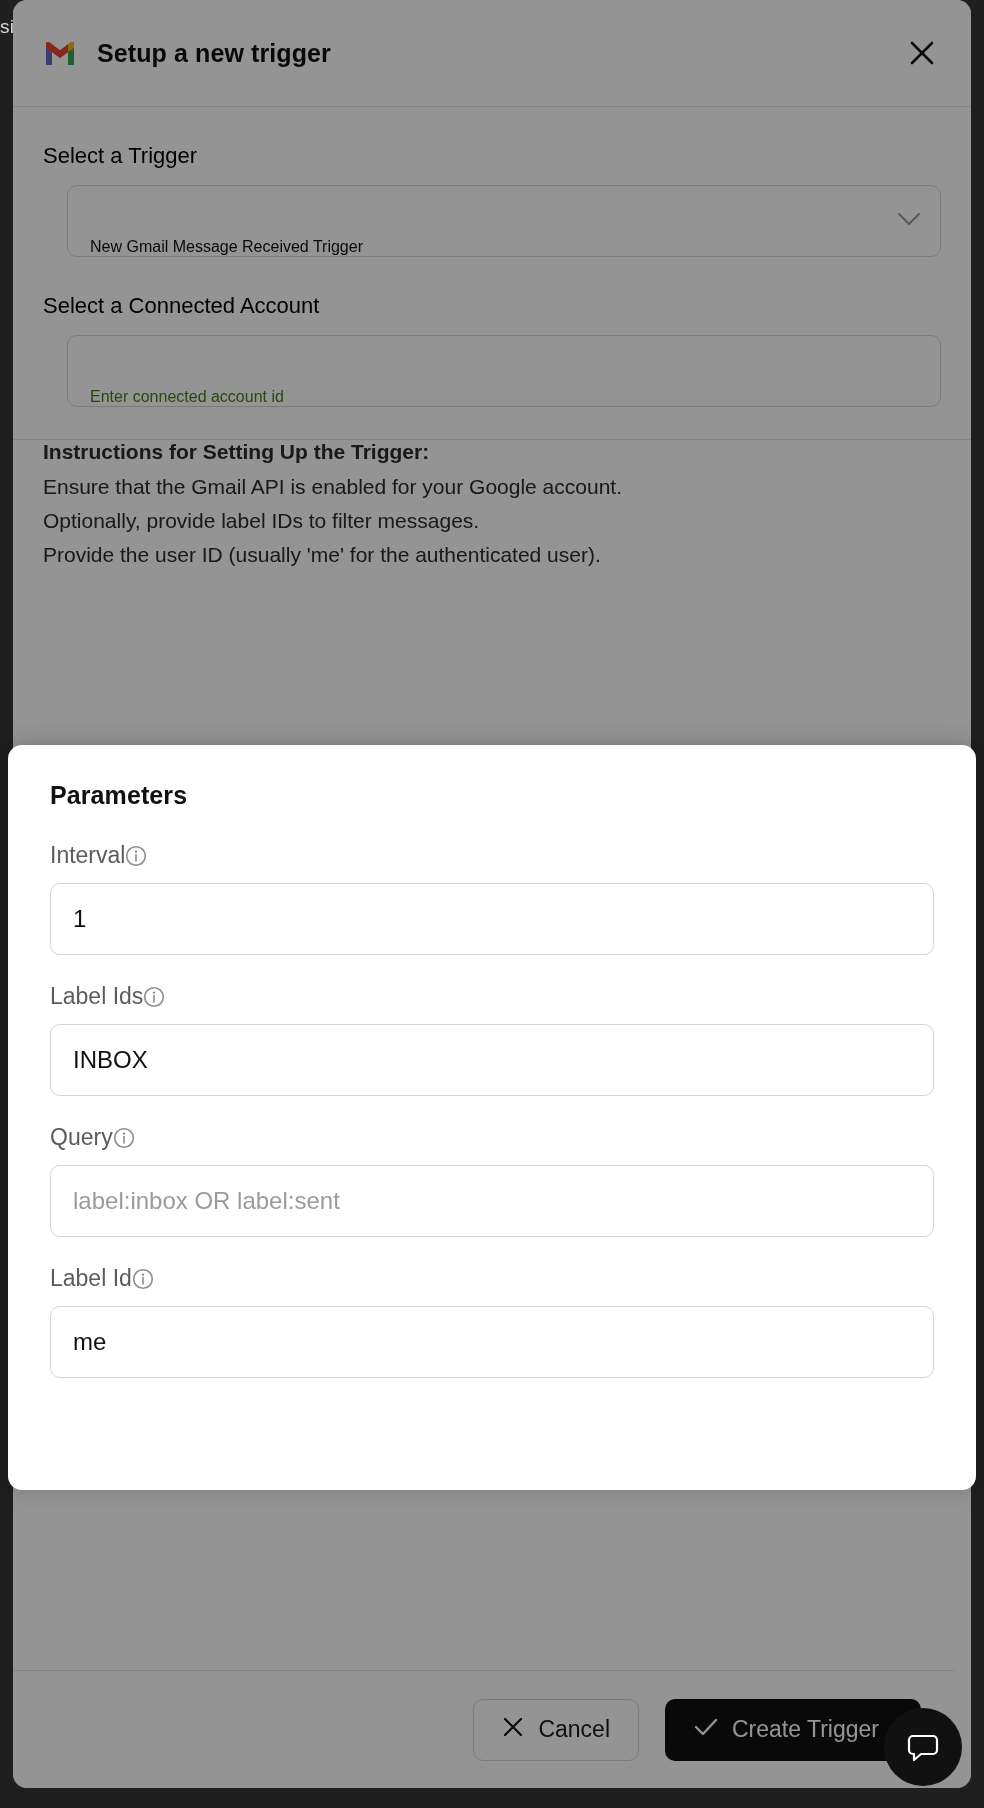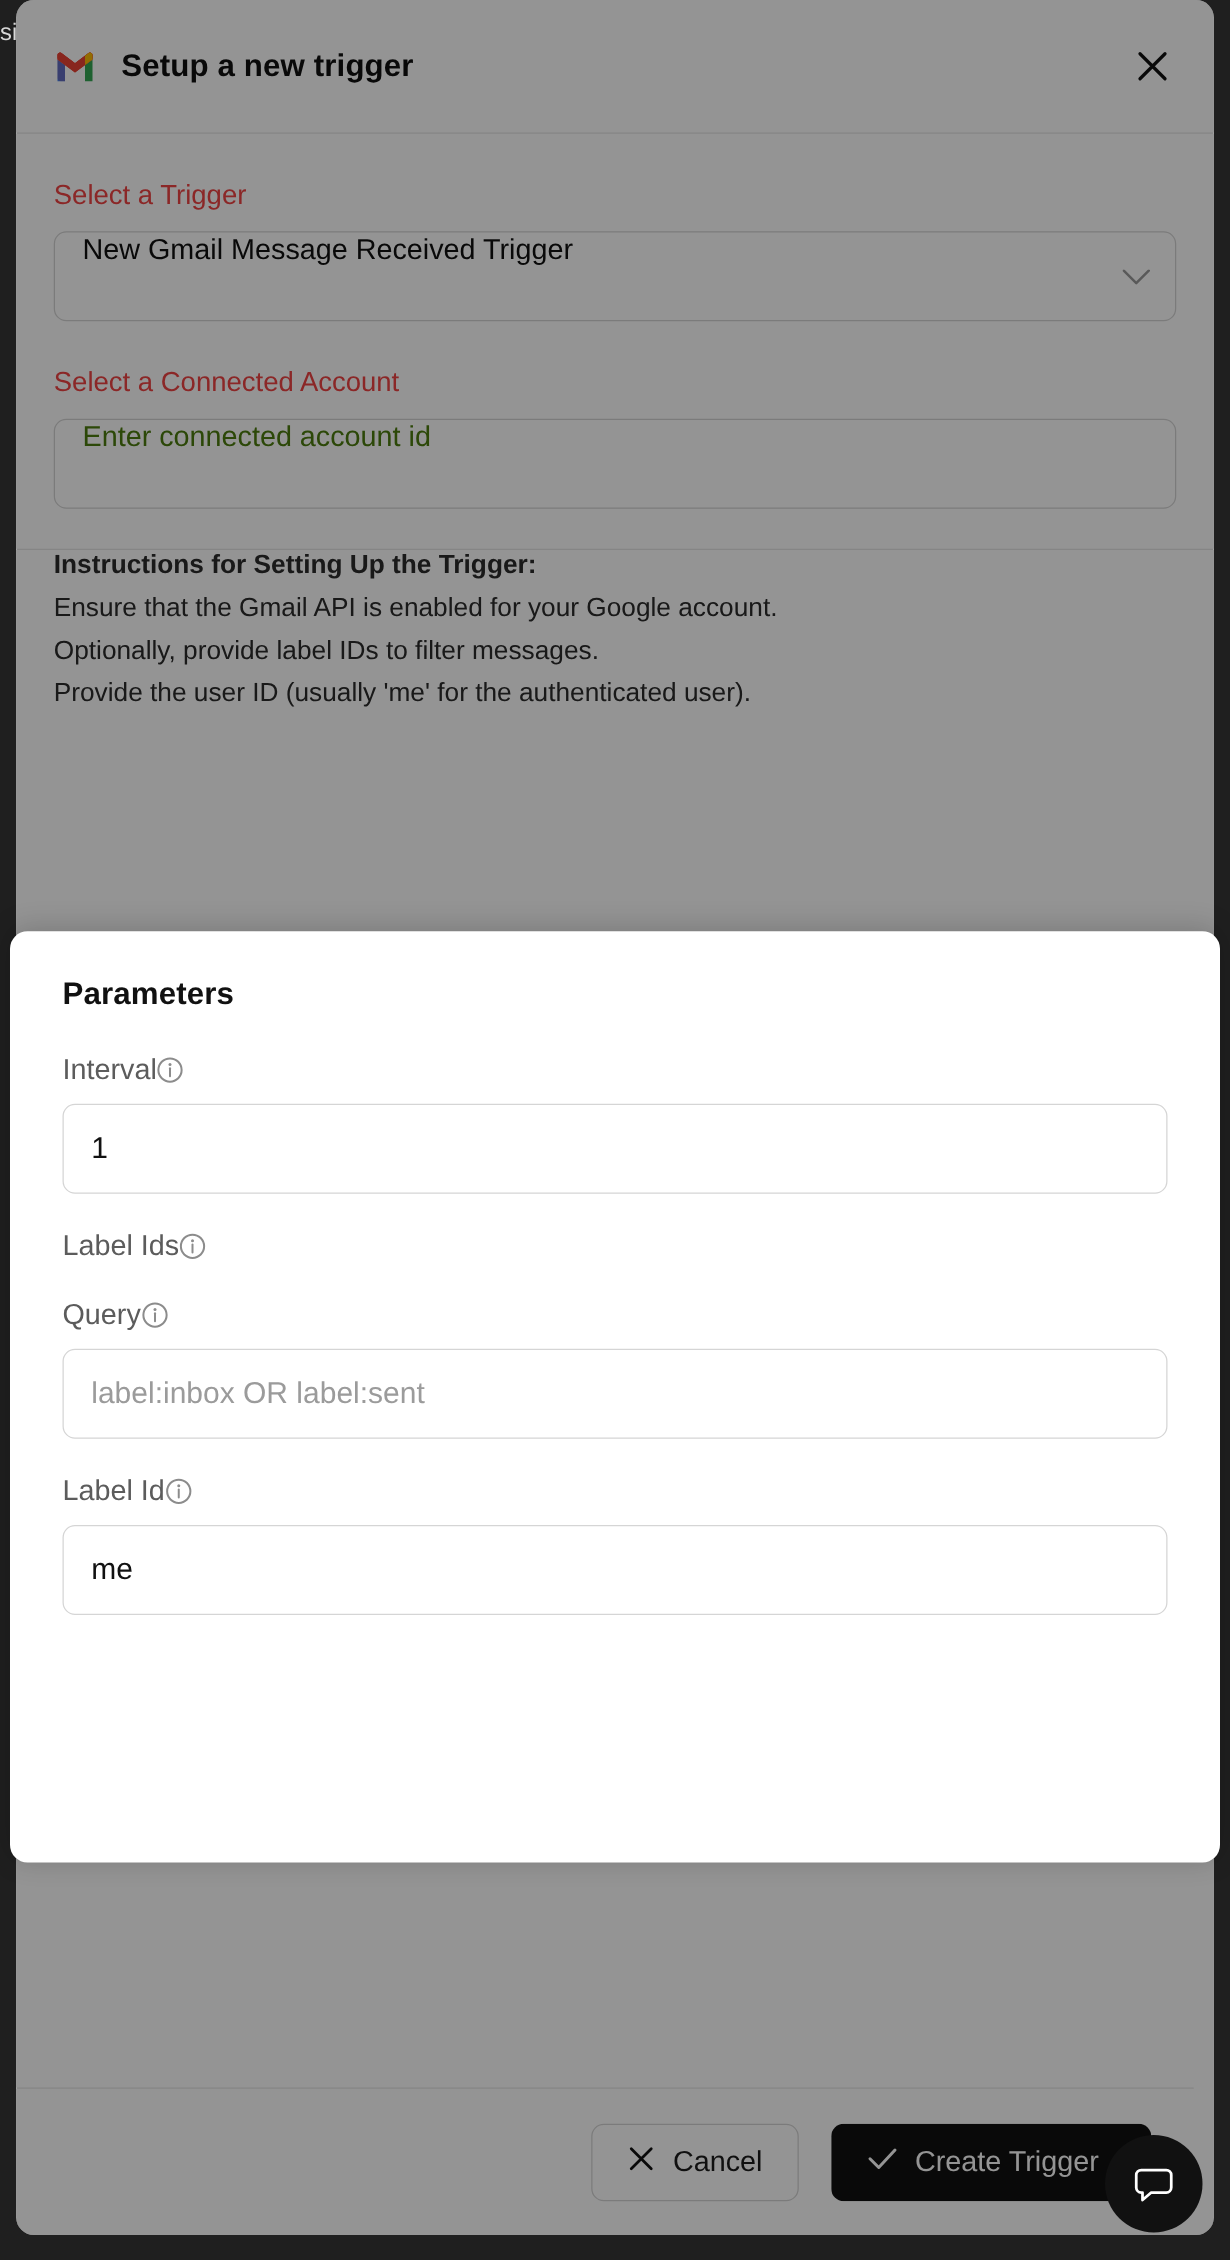--- a/index.html
+++ b/index.html
@@ -73,36 +73,37 @@
     display: flex; align-items: center; justify-content: center;
     cursor: pointer;
     background: none; border: none;
   }
   .close-btn svg { display:block; }
 
   .modal-body { padding: 36px 30px 0 30px; }
 
   .field-label {
     font-size: 22px;
-    color: #ef4444;
+    color: #000000;
     margin-bottom: 16px;
     font-weight: 400;
   }
 
   .select-box, .text-box {
     position: relative;
     height: 72px;
     border: 1px solid #d5d5d5;
     border-radius: 10px;
     display: flex;
-    align-items: flex-start;
+    align-items: flex-end;
     padding: 0 22px;
-    font-size: 23px;
+    font-size: 16px;
     color: #111;
     background: #fff;
+    margin-left: 24px;
   }
   .select-box .chev {
     position: absolute;
     right: 20px;
     top: 50%;
     transform: translateY(-50%);
   }
   .text-box.placeholder { color: #4d7c0f; }
   .spacer-34 { height: 36px; }
 
@@ -327,20 +328,23 @@
       <div class="param-label-row">
         <span class="param-label">Label Ids</span>
         <span class="info-icon">
           <svg width="22" height="22" viewBox="0 0 22 22">
             <circle cx="11" cy="11" r="9.3" fill="none" stroke="#8c8c8c" stroke-width="1.6"></circle>
             <circle cx="11" cy="6.6" r="1.2" fill="#8c8c8c"></circle>
             <path d="M11 9.6 V16" stroke="#8c8c8c" stroke-width="1.6" stroke-linecap="round"></path>
           </svg>
         </span>
       </div>
+      <div class="param-input">
+        <span>INBOX</span>
+      </div>
     </div>
 
     <div class="param-group">
       <div class="param-label-row">
         <span class="param-label">Query</span>
         <span class="info-icon">
           <svg width="22" height="22" viewBox="0 0 22 22">
             <circle cx="11" cy="11" r="9.3" fill="none" stroke="#8c8c8c" stroke-width="1.6"></circle>
             <circle cx="11" cy="6.6" r="1.2" fill="#8c8c8c"></circle>
             <path d="M11 9.6 V16" stroke="#8c8c8c" stroke-width="1.6" stroke-linecap="round"></path>

